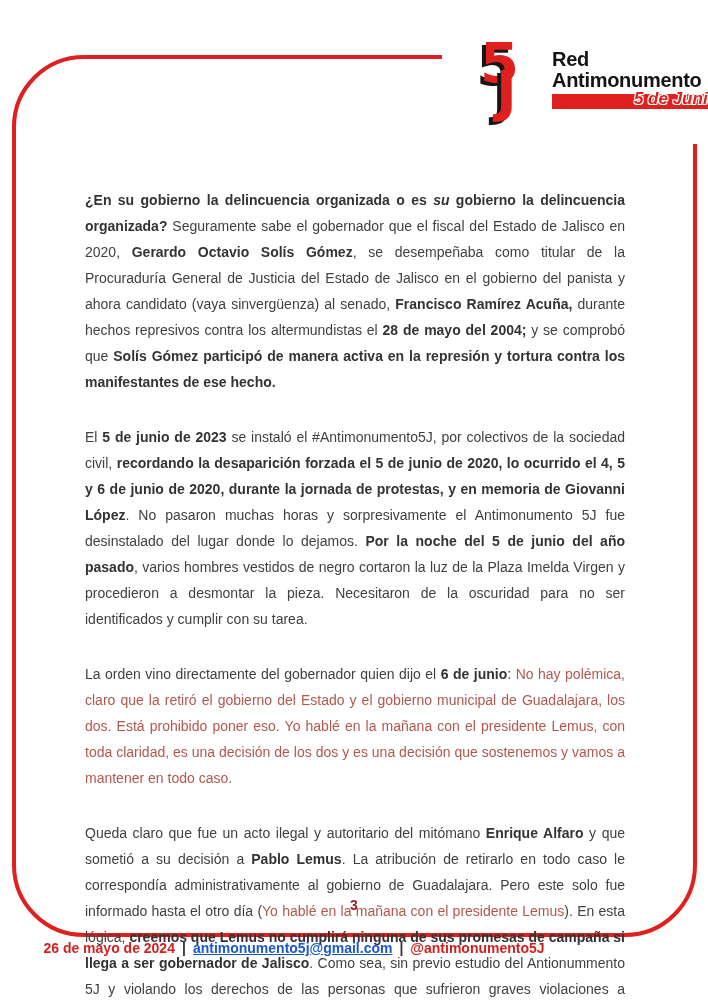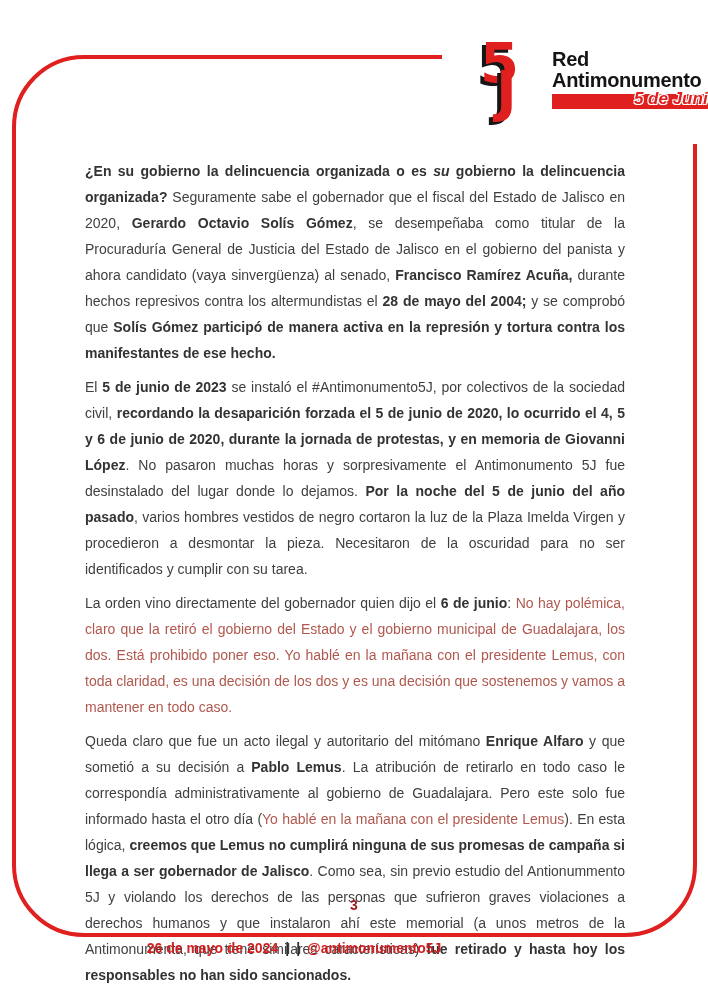--- a/index.html
+++ b/index.html
@@ -53,21 +53,21 @@
     color:var(--logo-red);
     text-shadow:-1px -1px 0 #fff,1px -1px 0 #fff,-1px 1px 0 #fff,1px 1px 0 #fff;
     white-space:nowrap;
   }
   
   .copy{
     position:absolute;left:85px;top:158px;width:540px;
     color:var(--body-text);font-size:14px;line-height:26px;
     text-align:justify;
   }
-  .copy p{margin-bottom:8px;}
+  .copy p{margin-bottom:8px;margin-top:29px;}
   .run-b{font-weight:700;color:#333;}
   .run-bi{font-weight:700;font-style:italic;color:#333;}
   .run-ri{color:var(--quote-red);}
   
   .page-number{
     position:absolute;top:897px;left:0;width:708px;text-align:center;
     color:var(--page-number-red);font-weight:700;font-size:14px;
   }
   
   .footer{
@@ -105,15 +105,16 @@
   <p><span>El </span><span class="run-b">5 de junio de 2023</span><span> se instaló el #Antimonumento5J, por colectivos de la sociedad civil, </span><span class="run-b">recordando la desaparición forzada el 5 de junio de 2020, lo ocurrido el 4, 5 y 6 de junio de 2020, durante la jornada de protestas, y en memoria de Giovanni López</span><span>. No pasaron muchas horas y sorpresivamente el Antimonumento 5J fue desinstalado del lugar donde lo dejamos. </span><span class="run-b">Por la noche del 5 de junio del año pasado</span><span>, varios hombres vestidos de negro cortaron la luz de la Plaza Imelda Virgen y procedieron a desmontar la pieza. Necesitaron de la oscuridad para no ser identificados y cumplir con su tarea.</span></p>
   <p><span>La orden vino directamente del gobernador quien dijo el </span><span class="run-b">6 de junio</span><span>: </span><span class="run-ri">No hay polémica, claro que la retiró el gobierno del Estado y el gobierno municipal de Guadalajara, los dos. Está prohibido poner eso. Yo hablé en la mañana con el presidente Lemus, con toda claridad, es una decisión de los dos y es una decisión que sostenemos y vamos a mantener en todo caso.</span></p>
   <p><span>Queda claro que fue un acto ilegal y autoritario del mitómano </span><span class="run-b">Enrique Alfaro</span><span> y que sometió a su decisión a </span><span class="run-b">Pablo Lemus</span><span>. La atribución de retirarlo en todo caso le correspondía administrativamente al gobierno de Guadalajara. Pero este solo fue informado hasta el otro día (</span><span class="run-ri">Yo hablé en la mañana con el presidente Lemus</span><span>). En esta lógica, </span><span class="run-b">creemos que Lemus no cumplirá ninguna de sus promesas de campaña si llega a ser gobernador de Jalisco</span><span>. Como sea, sin previo estudio del Antionummento 5J y violando los derechos de las personas que sufrieron graves violaciones a derechos humanos y que instalaron ahí este memorial (a unos metros de la Antimonumenta, que tiene similares características) </span><span class="run-b">fue retirado y hasta hoy los responsables no han sido sancionados.</span></p>
 </main>
 
 <div class="page-number">3</div>
 
 <footer class="footer">
   <span class="date">26 de mayo de 2024</span>
   <span class="sep">|</span>
+  <a class="email">antimonumento5j@gmail.com</a>
   <span class="sep">|</span>
   <span class="handle">@antimonumento5J</span>
 </footer>
 
 </body></html>

